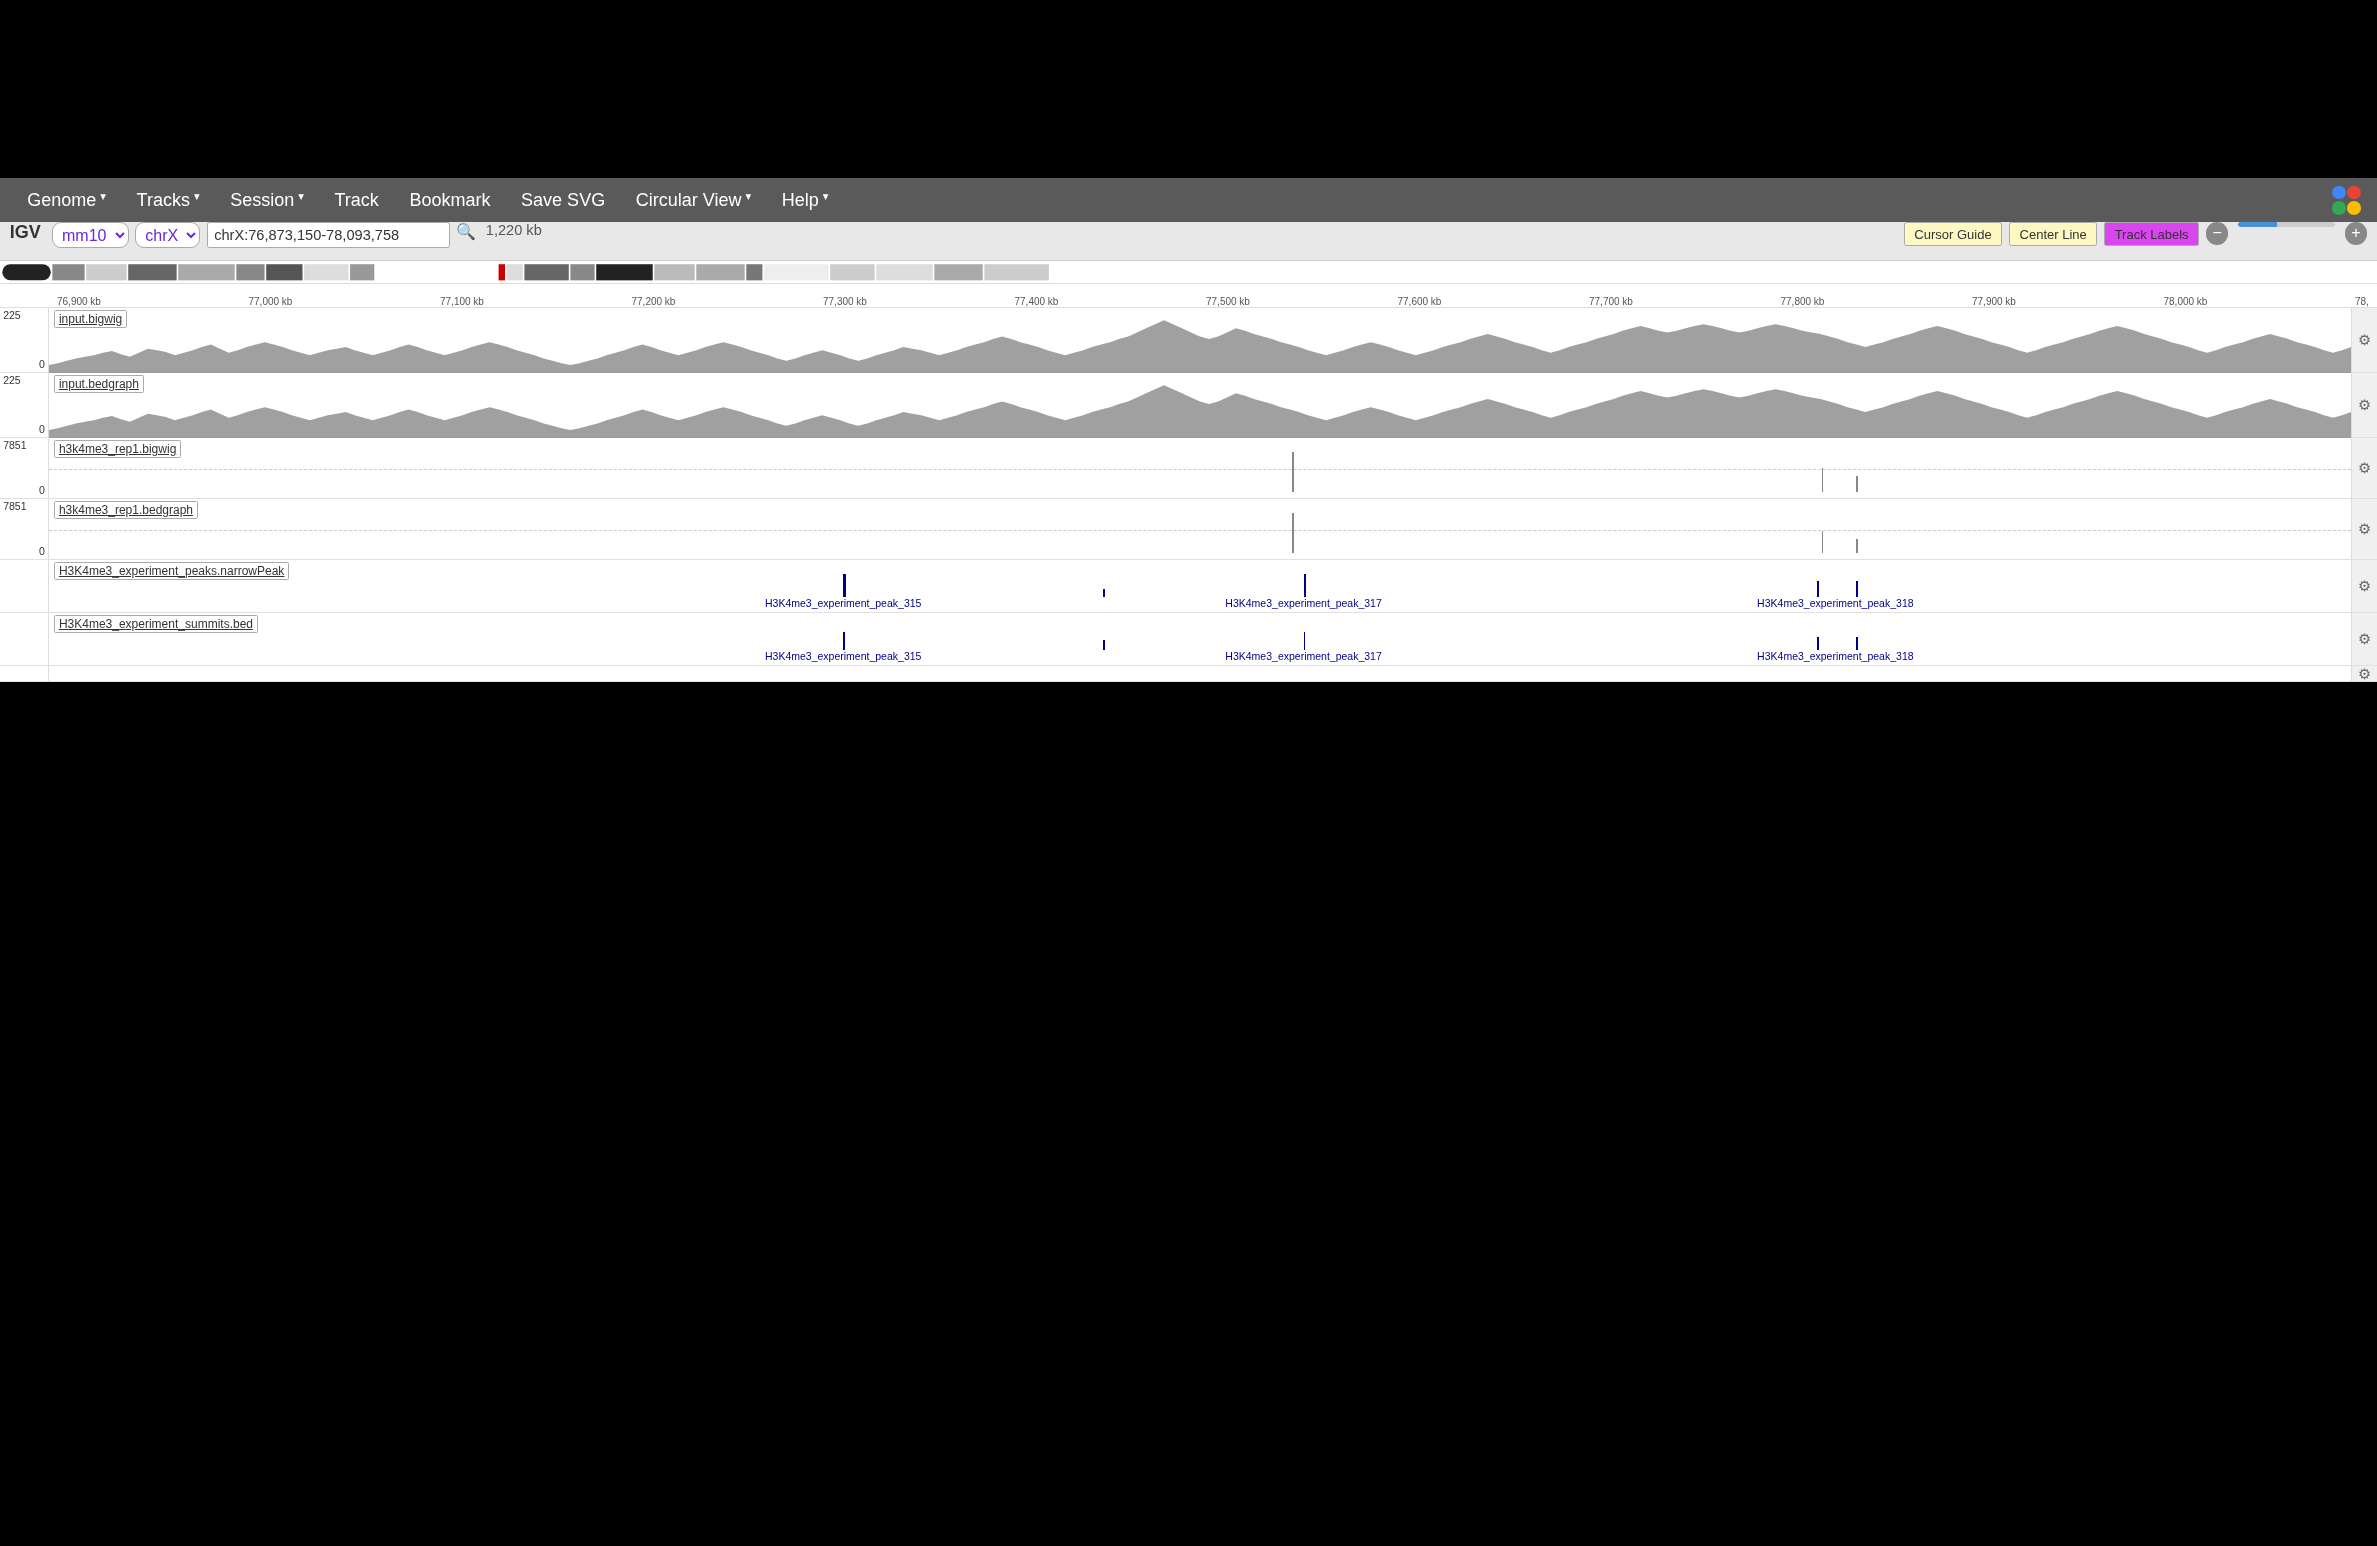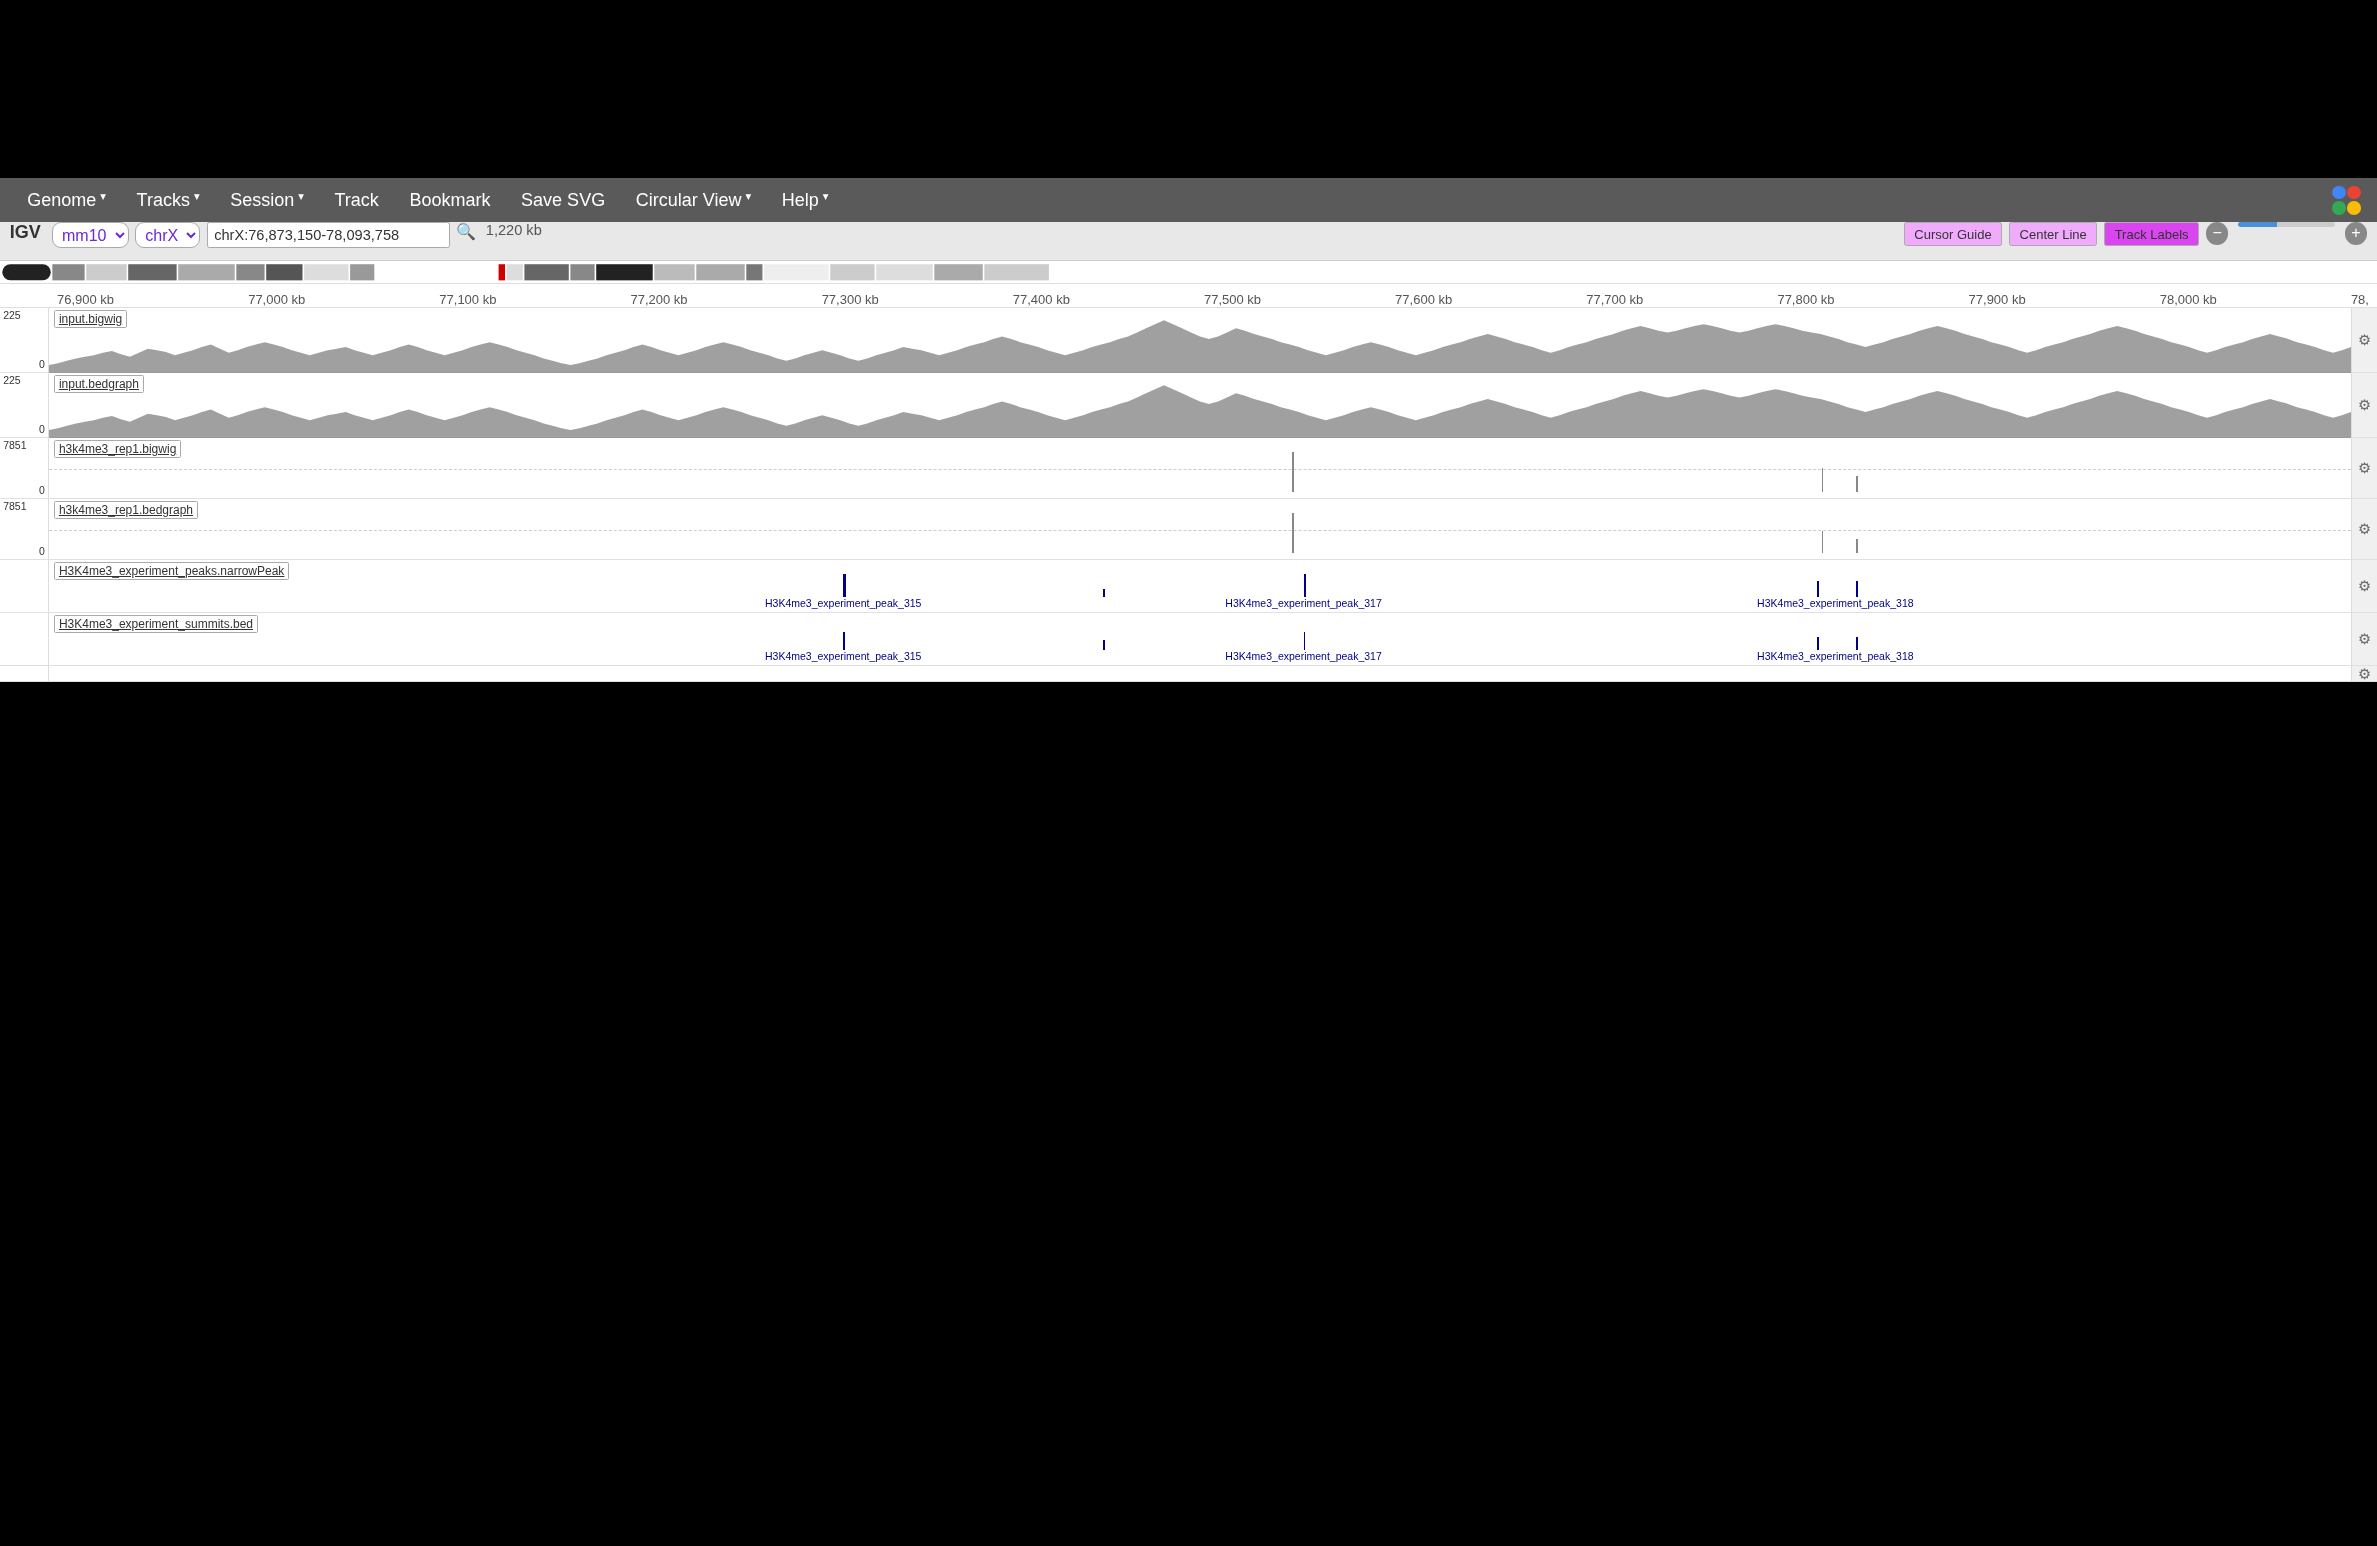--- a/index.html
+++ b/index.html
@@ -72,21 +72,21 @@
       font-size: 16px;
       color: #555;
     }
     .locus-size {
       font-size: 14.6px;
       color: #555;
       margin-left: 3.2px;
     }
     .toolbar-spacer { flex: 1; }
     .toolbar-btn {
-      background: #f0abfc;
+      background: #fef9c3;
       border: 0.8px solid #aaa;
       border-radius: 2.4px;
       padding: 3.2px 9.7px;
       font-size: 13px;
       color: #333;
       cursor: pointer;
       height: 24px;
     }
     .toolbar-btn.active { background: #d946ef; }
     .zoom-out-btn, .zoom-in-btn {
@@ -124,21 +124,21 @@
       position: relative;
       padding-left: 49px;
       display: flex;
       align-items: flex-end;
     }
     .ruler-labels {
       display: flex;
       width: 100%;
       justify-content: space-between;
       padding: 0 8px;
-      font-size: 13px;
+      font-size: 10px;
       color: #555;
     }
 
     
     .tracks-container {
       background: #fff;
       position: relative;
     }
 
     .track-row {

